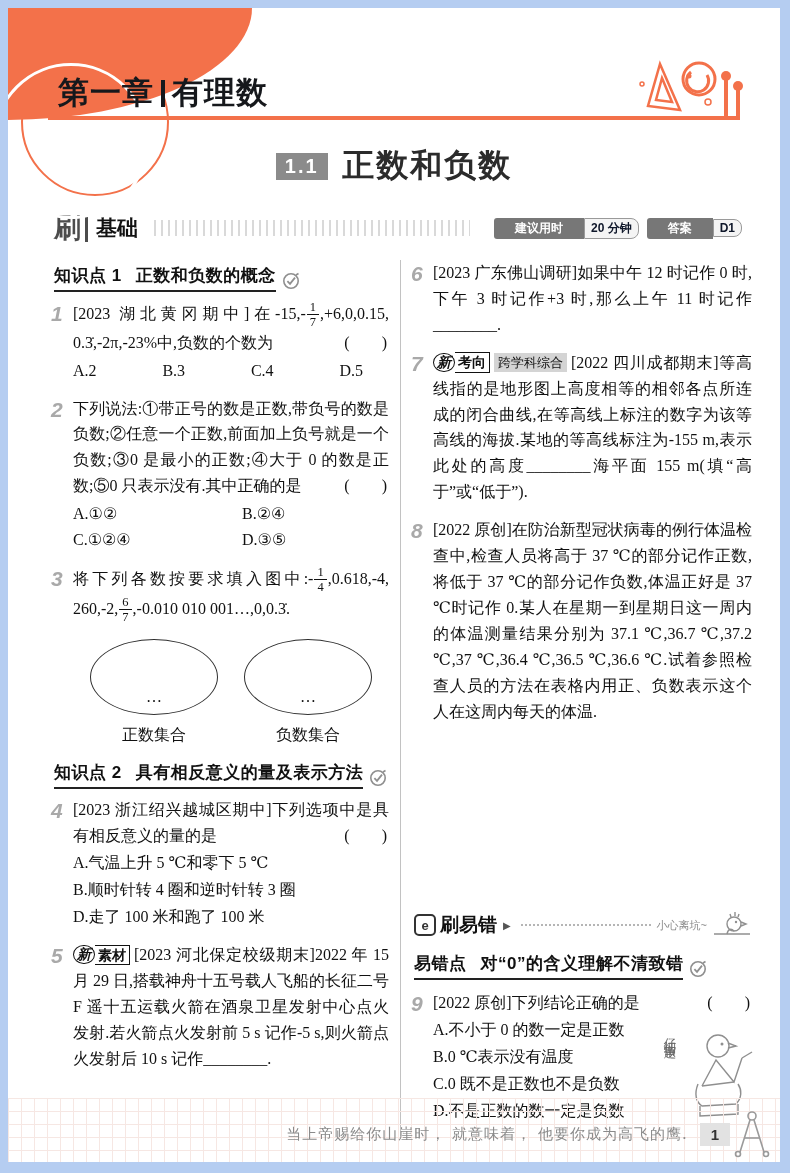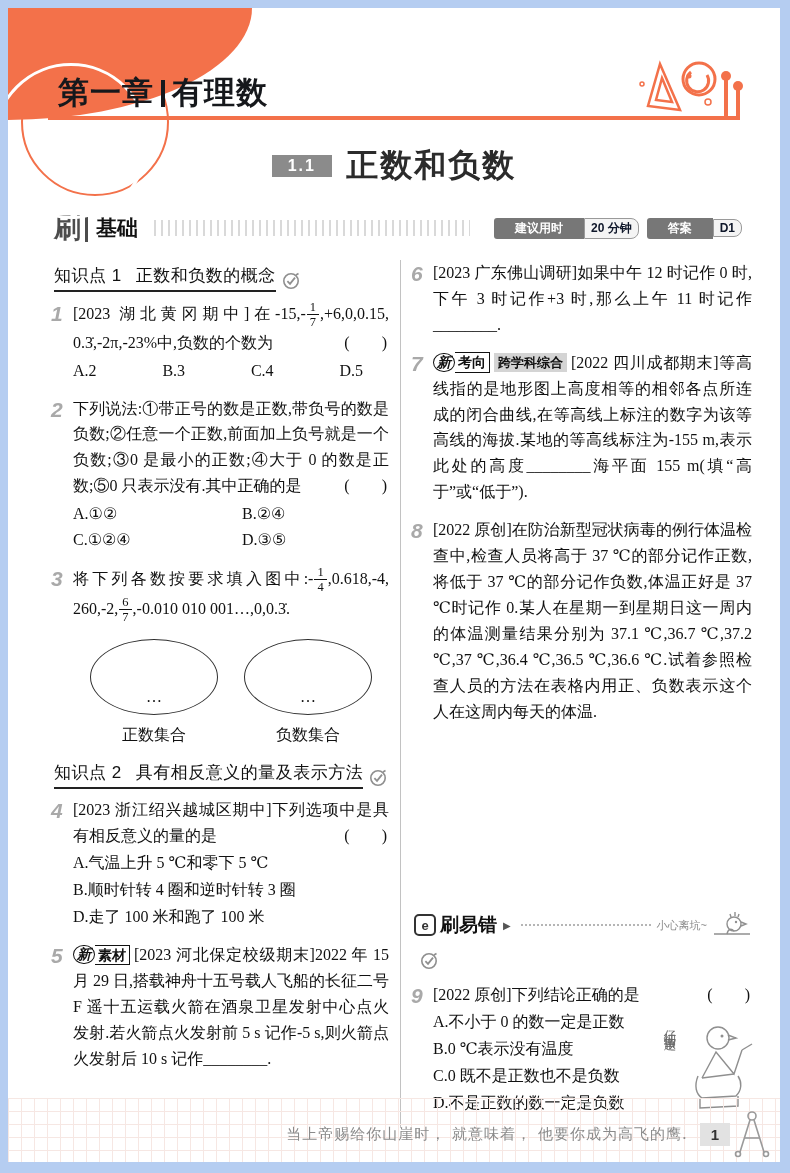--- a/index.html
+++ b/index.html
@@ -32,22 +32,22 @@
     letter-spacing:1px;display:flex;align-items:center;
   }
   .ch-bar{display:inline-block;width:4px;height:27px;background:#16181c;margin:0 7px;}
   .underline{position:absolute;left:40px;top:108px;width:692px;height:4px;background:#f3714a;}
   .underline .cap{position:absolute;right:0;top:-26px;width:4px;height:26px;background:#f3714a;}
   .underline .dot{position:absolute;right:-3px;top:-35px;width:10px;height:10px;border-radius:50%;background:#f3714a;}
   .tools-icon{position:absolute;right:48px;top:50px;z-index:5;}
   
   .section-title{margin-top:24px;text-align:center;}
   .sec-num{
-    display:inline-block;background:#8b8b8b;color:#fff;font-weight:800;font-size:16px;
-    padding:2px 16px;vertical-align:middle;letter-spacing:2px;
+    display:inline-block;background:#8b8b8b;color:#fff;font-weight:800;font-size:20px;
+    padding:2px 9px;vertical-align:middle;letter-spacing:2px;
   }
   .sec-name{
     font-family:"Liberation Serif","DejaVu Serif",serif;
     font-size:32px;font-weight:700;color:#2b2b2b;margin-left:10px;vertical-align:middle;letter-spacing:2px;
   }
   
   .band{margin:22px 38px 0 46px;display:flex;align-items:center;}
   .brush{font-size:27px;font-weight:900;color:#4c4c4c;}
   .brush-bar{width:3px;height:27px;background:#4c4c4c;margin:0 8px 0 4px;}
   .band-label{font-size:21px;font-weight:900;color:#111;}
@@ -60,21 +60,21 @@
   .badge .v{background:#f4f4f4;color:#0f172a;border:1px solid #9a9a9a;padding:1px 6px;border-radius:0 8px 8px 0;font-weight:700;}
   
   .columns{display:flex;margin:14px 28px 0 46px;align-items:stretch;
     font-family:"Liberation Serif","DejaVu Serif",serif;color:#111;}
   .col-left{width:335px;padding-right:11px;}
   .divider{width:1px;background:#c2c2c2;}
   .col-right{flex:1;padding-left:13px;}
   
   .kp{display:flex;align-items:flex-end;margin:4px 0 8px 0;
     font-family:"Liberation Sans","DejaVu Sans",sans-serif;}
-  .kp-text{font-size:17px;font-weight:400;color:#111;border-bottom:2px solid #222;padding-bottom:3px;letter-spacing:0.5px;}
+  .kp-text{font-size:17px;font-weight:700;color:#111;border-bottom:2px solid #222;padding-bottom:3px;letter-spacing:0.5px;}
   .kp-text .gap{display:inline-block;width:14px;}
   .kp .check{margin:0 0 2px 6px;}
   
   .q{position:relative;padding-left:19px;margin-bottom:12px;font-size:16px;line-height:1.62;text-align:justify;}
   .qnum{position:absolute;left:-3px;top:-3px;font-family:"Liberation Sans","DejaVu Sans",sans-serif;
     font-size:21px;font-weight:800;color:#a9a9a9;font-style:italic;}
   .stem{position:relative;}
   .paren{position:absolute;right:2px;bottom:0;}
   .frac{display:inline-flex;flex-direction:column;vertical-align:middle;text-align:center;
     font-size:12.5px;line-height:1.15;margin:0 1px;}
@@ -87,21 +87,21 @@
   .set{text-align:center;}
   .oval{width:128px;height:76px;border:1.5px solid #2e2e2e;border-radius:50%;
     display:flex;align-items:flex-end;justify-content:center;padding-bottom:4px;box-sizing:border-box;}
   .set .lbl{margin-top:7px;font-size:16px;}
   
   .tag{display:inline-flex;align-items:center;vertical-align:1px;margin-right:4px;
     font-family:"Liberation Sans","DejaVu Sans",sans-serif;font-size:14px;}
   .tag .xin{font-weight:900;font-style:italic;border:1.5px solid #111;border-radius:50%;padding:0 3px;line-height:1.25;}
   .tag .rest{font-weight:700;border:1.5px solid #111;border-left:none;padding:0 3px;line-height:1.3;}
   .tag2{display:inline-block;background:#d4d4d4;color:#111;font-family:"Liberation Sans","DejaVu Sans",sans-serif;
-    font-size:13px;font-weight:700;padding:1px 4px;margin-right:4px;vertical-align:1px;line-height:1.35;}
+    font-size:13px;font-weight:400;padding:1px 4px;margin-right:4px;vertical-align:1px;line-height:1.35;}
   
   .sec2{display:flex;align-items:center;margin-top:186px;font-family:"Liberation Sans","DejaVu Sans",sans-serif;}
   .logo-e{width:18px;height:18px;border:2px solid #333;border-radius:5px;color:#333;
     font-weight:900;font-size:13px;display:flex;align-items:center;justify-content:center;margin-right:4px;}
   .sec2-title{font-size:19px;font-weight:900;color:#111;}
   .sec2-arrow{font-size:10px;color:#555;margin:0 4px 0 6px;}
   .dotline{flex:1;border-top:2px dotted #b5b5b5;margin:0 6px;}
   .hint{font-size:11px;color:#888;white-space:nowrap;}
   .err-head{display:flex;align-items:flex-end;margin:12px 0 10px 0;font-family:"Liberation Sans","DejaVu Sans",sans-serif;}
   .doodle{position:absolute;right:-4px;top:34px;display:flex;align-items:flex-start;}
@@ -316,20 +316,21 @@
             <path d="M31 16 L36 14 L31 12"></path>
             <path d="M4 24 L40 24"></path>
             <path d="M17 24 C18 19 21 18 24 21"></path>
             <path d="M20 4 L21 7 M25 2 L25 6 M29 4 L28 7"></path>
           </g>
           <circle cx="26" cy="12" r="1.2" fill="#8f8f8f"></circle>
         </svg>
       </div>
 
       <div class="err-head">
+        <span class="kp-text"><span>易错点</span><span class="gap"></span><span>对“0”的含义理解不清致错</span></span>
         <svg class="check" width="18" height="18" viewBox="0 0 18 18" style="margin:0 0 2px 6px;">
           <circle cx="9" cy="9" r="7.2" fill="none" stroke="#8f8f8f" stroke-width="1.6"></circle>
           <path d="M5.4 9.2 L8 11.8 L13 5.6" fill="none" stroke="#8f8f8f" stroke-width="1.8"></path>
           <path d="M14 3 L16.5 1.5" stroke="#8f8f8f" stroke-width="1.6"></path>
         </svg>
       </div>
 
       <div class="q">
         <span class="qnum">9</span>
         <div class="stem">

